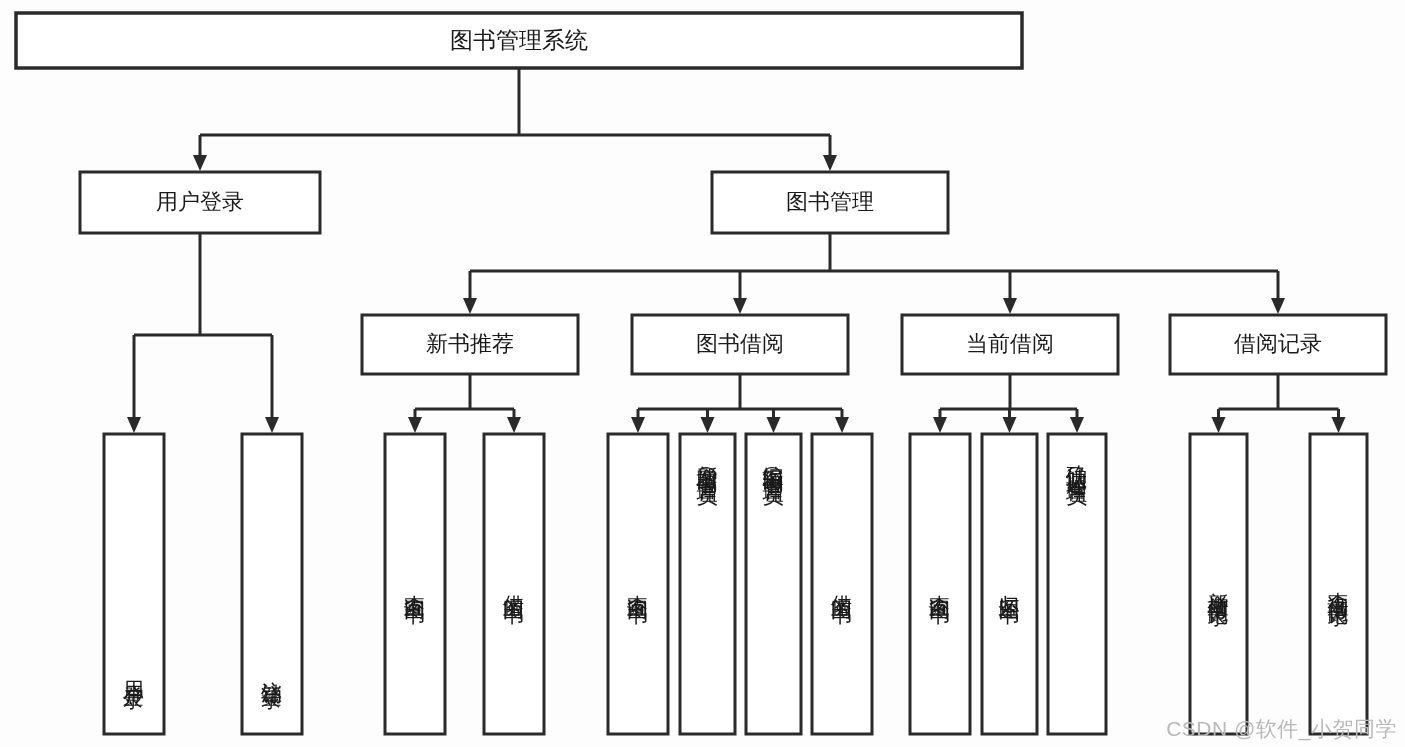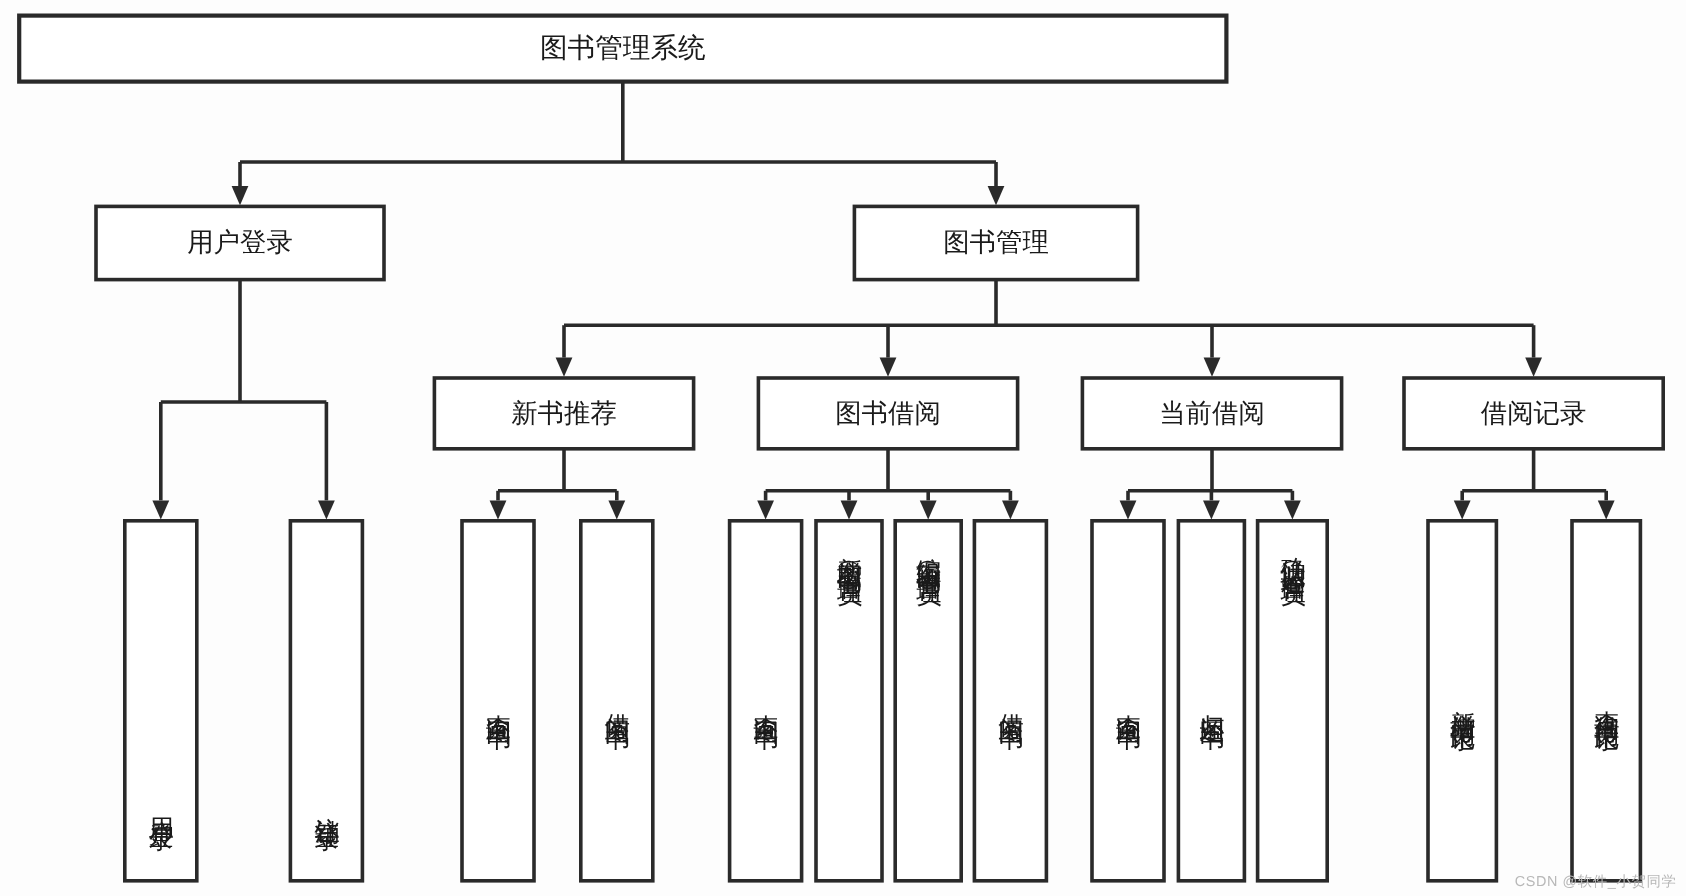--- a/index.html
+++ b/index.html
@@ -76,21 +76,21 @@
     align-items: center;
     justify-content: center;
     white-space: nowrap;
     pointer-events: none;
   }
   .watermark {
     position: absolute;
     right: 8px;
     bottom: 4px;
     font-family: "Liberation Sans", "DejaVu Sans", sans-serif;
-    font-size: 12px;
+    font-size: 21px;
     color: #b8b8b8;
     letter-spacing: 0.5px;
     white-space: nowrap;
   }
 </style>
 </head>
 <body>
 
 <div id="diagram-root">
 

